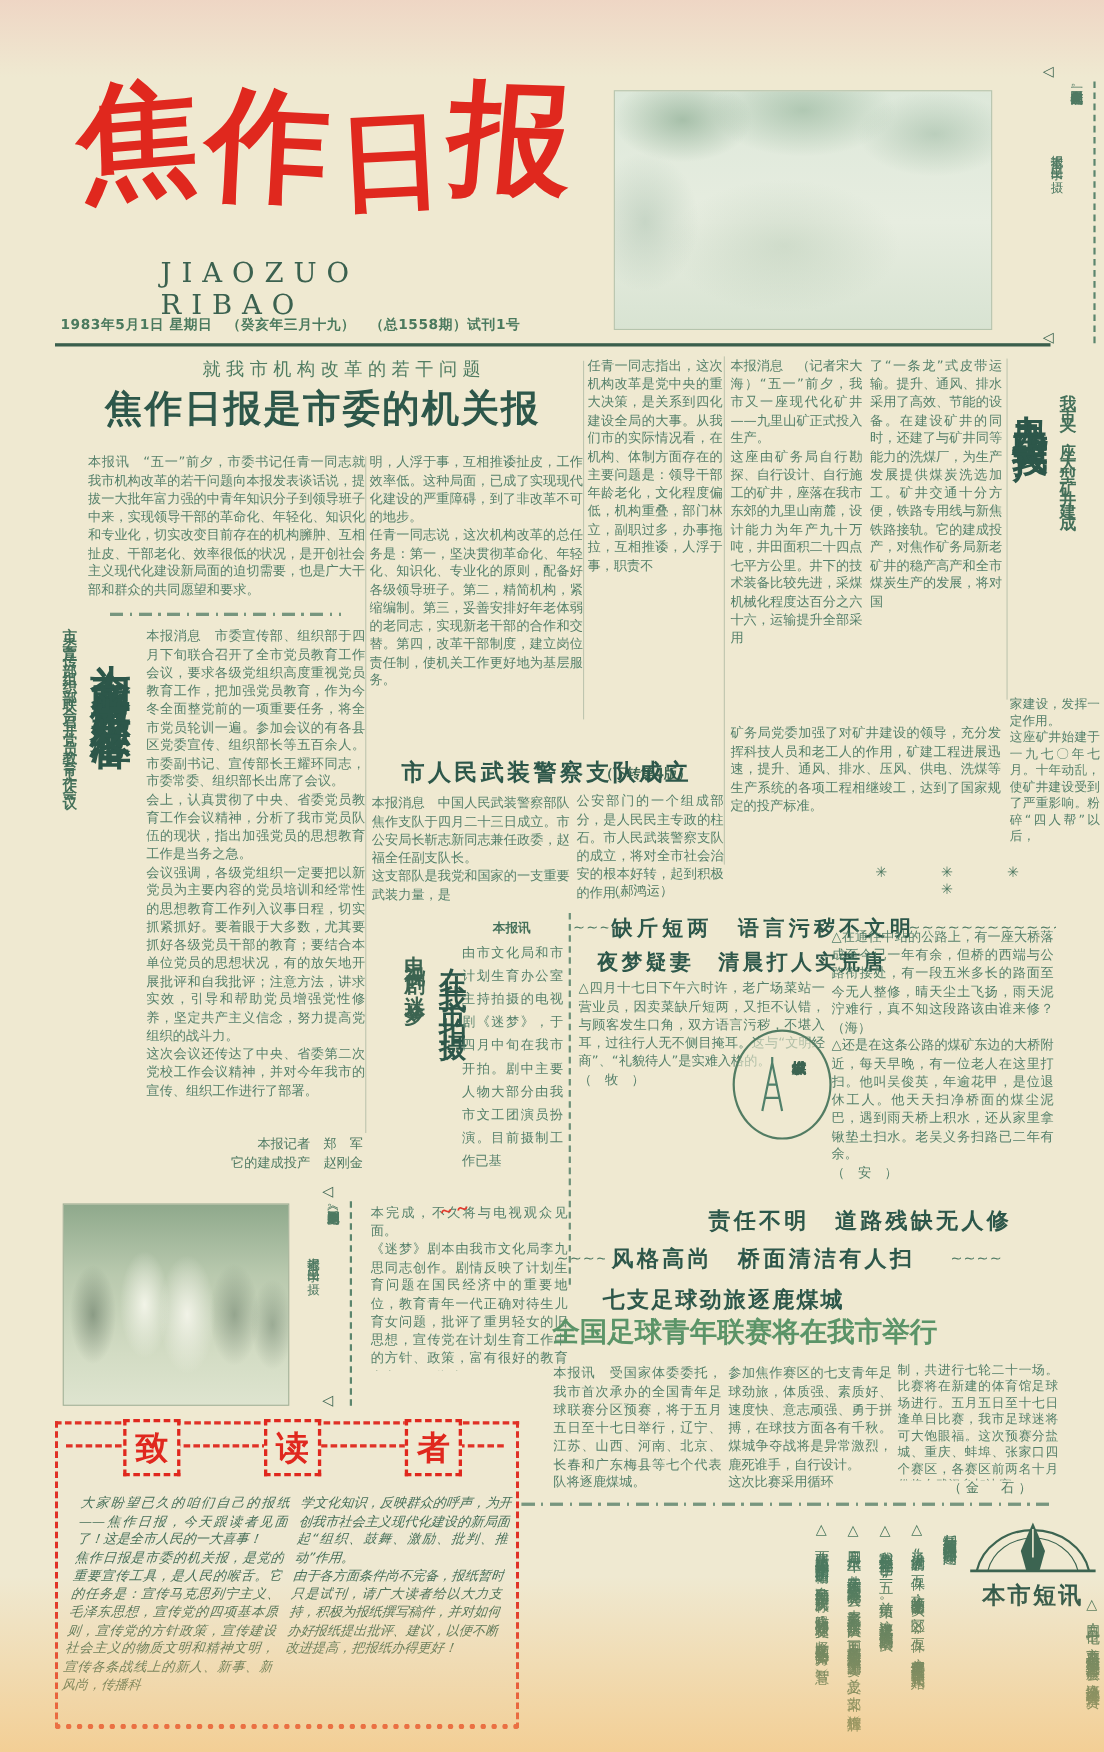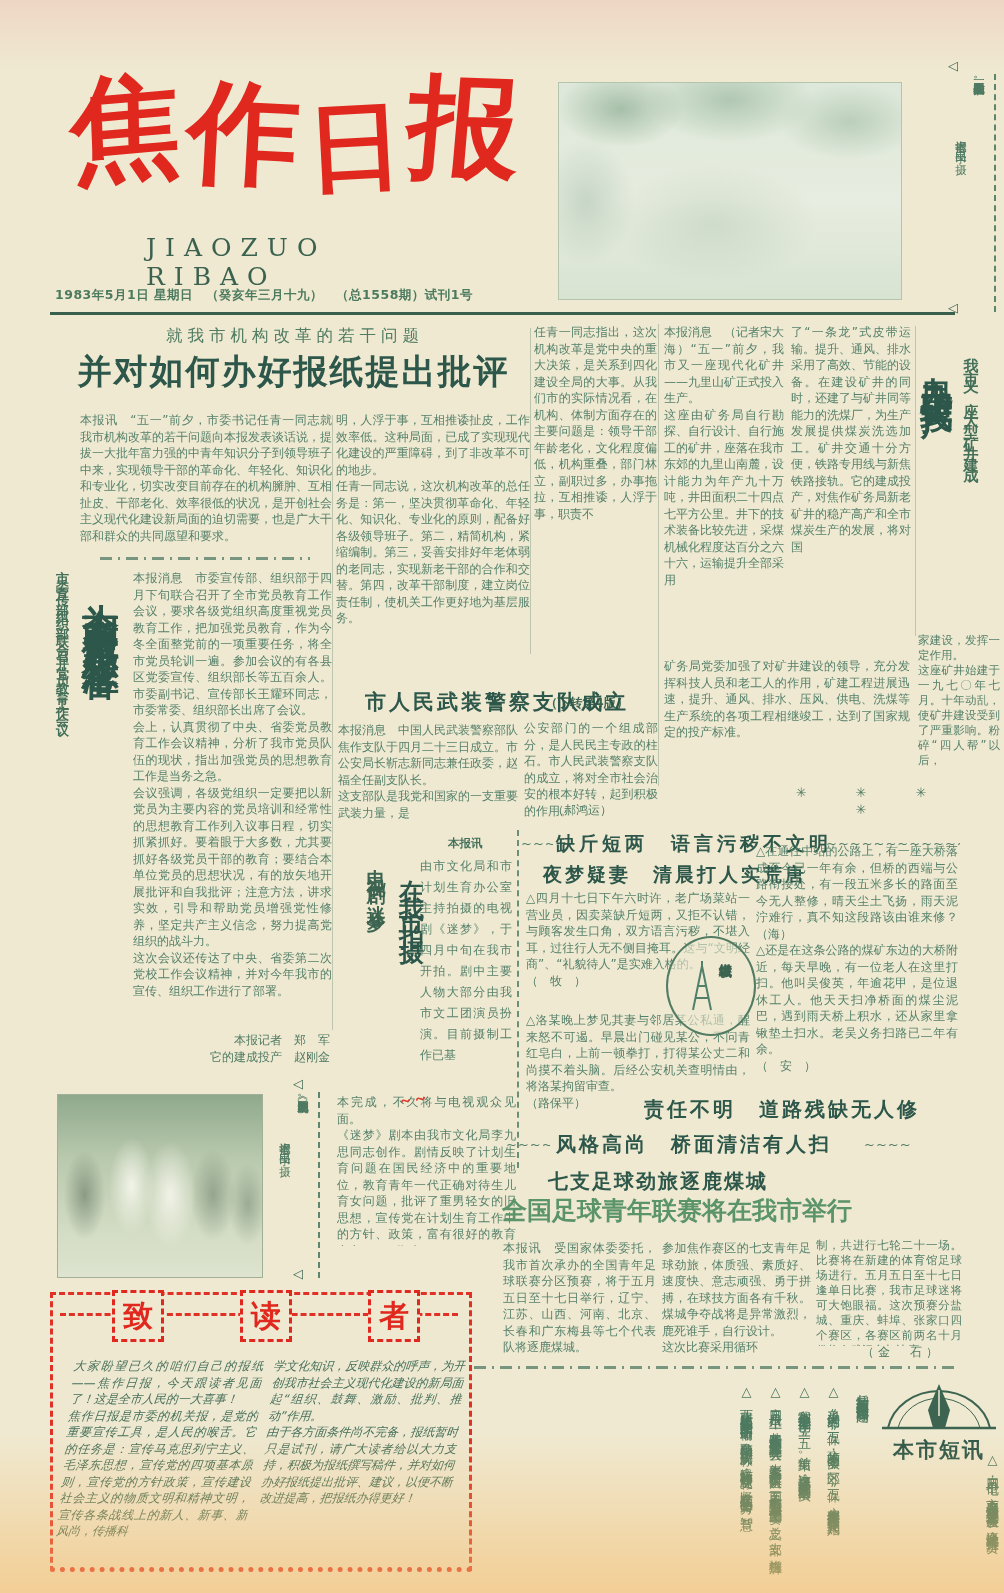--- a/index.html
+++ b/index.html
@@ -86,22 +86,22 @@
   <div class="abs hrule" style="left:50px;top:312px;width:905px;height:3px;"></div>
 
   <div class="abs photo1"></div>
   <div class="abs cap v" style="left:912px;top:74px;width:76px;height:238px;">
     <div class="cap-text">图为焦作矿务局九里山矿生产区一景。</div>
     <div class="cap-credit">本报记者　田学民　摄</div>
   </div>
   <span class="abs tri" style="left:948px;top:58px;">◁</span>
   <span class="abs tri" style="left:948px;top:300px;">◁</span>
 
-  <div class="abs" style="left:60px;top:325px;width:470px;text-align:center;font-size:16.5px;letter-spacing:5px;color:#507c62;">就我市机构改革的若干问题</div>
-  <div class="abs hl" style="left:50px;top:349px;width:487px;text-align:center;font-size:34px;letter-spacing:2px;">并对如何办好报纸提出批评</div>
+  <div class="abs" style="left:78px;top:325px;width:470px;text-align:center;font-size:16.5px;letter-spacing:5px;color:#507c62;">就我市机构改革的若干问题</div>
+  <div class="abs hl" style="left:50px;top:349px;width:487px;text-align:center;font-size:34px;letter-spacing:2px;">焦作日报是市委的机关报</div>
   <div class="abs body-txt" style="left:80px;top:412px;width:252px;height:142px;">本报讯　“五一”前夕，市委书记任青一同志就我市机构改革的若干问题向本报发表谈话说，提拔一大批年富力强的中青年知识分子到领导班子中来，实现领导干部的革命化、年轻化、知识化和专业化，切实改变目前存在的机构臃肿、互相扯皮、干部老化、效率很低的状况，是开创社会主义现代化建设新局面的迫切需要，也是广大干部和群众的共同愿望和要求。</div>
   <div class="abs orn" style="left:100px;top:557px;width:210px;"></div>
   <div class="abs body-txt" style="left:336px;top:412px;width:194px;height:238px;">明，人浮于事，互相推诿扯皮，工作效率低。这种局面，已成了实现现代化建设的严重障碍，到了非改革不可的地步。
 任青一同志说，这次机构改革的总任务是：第一，坚决贯彻革命化、年轻化、知识化、专业化的原则，配备好各级领导班子。第二，精简机构，紧缩编制。第三，妥善安排好年老体弱的老同志，实现新老干部的合作和交替。第四，改革干部制度，建立岗位责任制，使机关工作更好地为基层服务。</div>
   <div class="abs body-txt" style="left:534px;top:324px;width:123px;height:328px;">任青一同志指出，这次机构改革是党中央的重大决策，是关系到四化建设全局的大事。从我们市的实际情况看，在机构、体制方面存在的主要问题是：领导干部年龄老化，文化程度偏低，机构重叠，部门林立，副职过多，办事拖拉，互相推诿，人浮于事，职责不</div>
   <div class="abs" style="left:545px;top:657px;font-size:12.5px;font-weight:bold;color:#3c6451;margin-top:38px;">（下转第4版）</div>
 
   <div class="abs vr" style="left:332px;top:415px;height:615px;"></div>
   <div class="abs vr" style="left:530px;top:328px;height:326px;"></div>
   <div class="abs vr" style="left:658px;top:324px;height:462px;"></div>
@@ -148,22 +148,20 @@
   <span class="abs tri" style="left:293px;top:1076px;">◁</span>
   <span class="abs tri" style="left:293px;top:1266px;">◁</span>
 
   <div class="abs" style="left:517px;top:830px;height:338px;border-left:2px dashed #6b9078;"></div>
   <div class="abs wave" style="left:521px;top:836px;width:32px;">~~~~</div>
   <div class="abs hl" style="left:556px;top:831px;font-size:19px;letter-spacing:4px;">缺斤短两　语言污秽不文明</div>
   <div class="abs wave" style="left:826px;top:836px;width:134px;">~~~~~~~~~~~~~~~</div>
   <div class="abs hl" style="left:543px;top:862px;font-size:19px;letter-spacing:3px;">夜梦疑妻　清晨打人实荒唐</div>
   <div class="abs body-txt" style="left:526px;top:890px;width:224px;height:120px;">△四月十七日下午六时许，老广场菜站一营业员，因卖菜缺斤短两，又拒不认错，与顾客发生口角，双方语言污秽，不堪入耳，过往行人无不侧目掩耳。这与“文明经商”、“礼貌待人”是实难入格的。
 （　牧　）</div>
-  <div class="abs body-txt" style="left:526px;top:1012px;width:224px;height:118px;">△洛某晚上梦见其妻与邻居某公私通，醒来怒不可遏。早晨出门碰见某公，不问青红皂白，上前一顿拳打，打得某公丈二和尚摸不着头脑。后经公安机关查明情由，将洛某拘留审查。
-（路保平）</div>
   <div class="abs body-txt" style="left:756px;top:843px;width:202px;height:252px;">△在通往中站的公路上，有一座大桥落成至今已一年有余，但桥的西端与公路衔接处，有一段五米多长的路面至今无人整修，晴天尘土飞扬，雨天泥泞难行，真不知这段路该由谁来修？（海）
 △还是在这条公路的煤矿东边的大桥附近，每天早晚，有一位老人在这里打扫。他叫吴俊英，年逾花甲，是位退休工人。他天天扫净桥面的煤尘泥巴，遇到雨天桥上积水，还从家里拿锹垫土扫水。老吴义务扫路已二年有余。
 （　安　）</div>
   <div class="abs seal">
     <svg width="26" height="52" viewBox="0 0 26 52">
       <path d="M4 50 L13 6 L22 50 M7 38 H19 M9 26 H17 M13 6 V1" fill="none" stroke="#50806a" stroke-width="2"></path>
     </svg>
     <div class="seal-txt">煤城纵横</div>
   </div>
   <div class="abs hl" style="left:644px;top:1096px;font-size:20px;letter-spacing:3px;">责任不明　道路残缺无人修</div>

